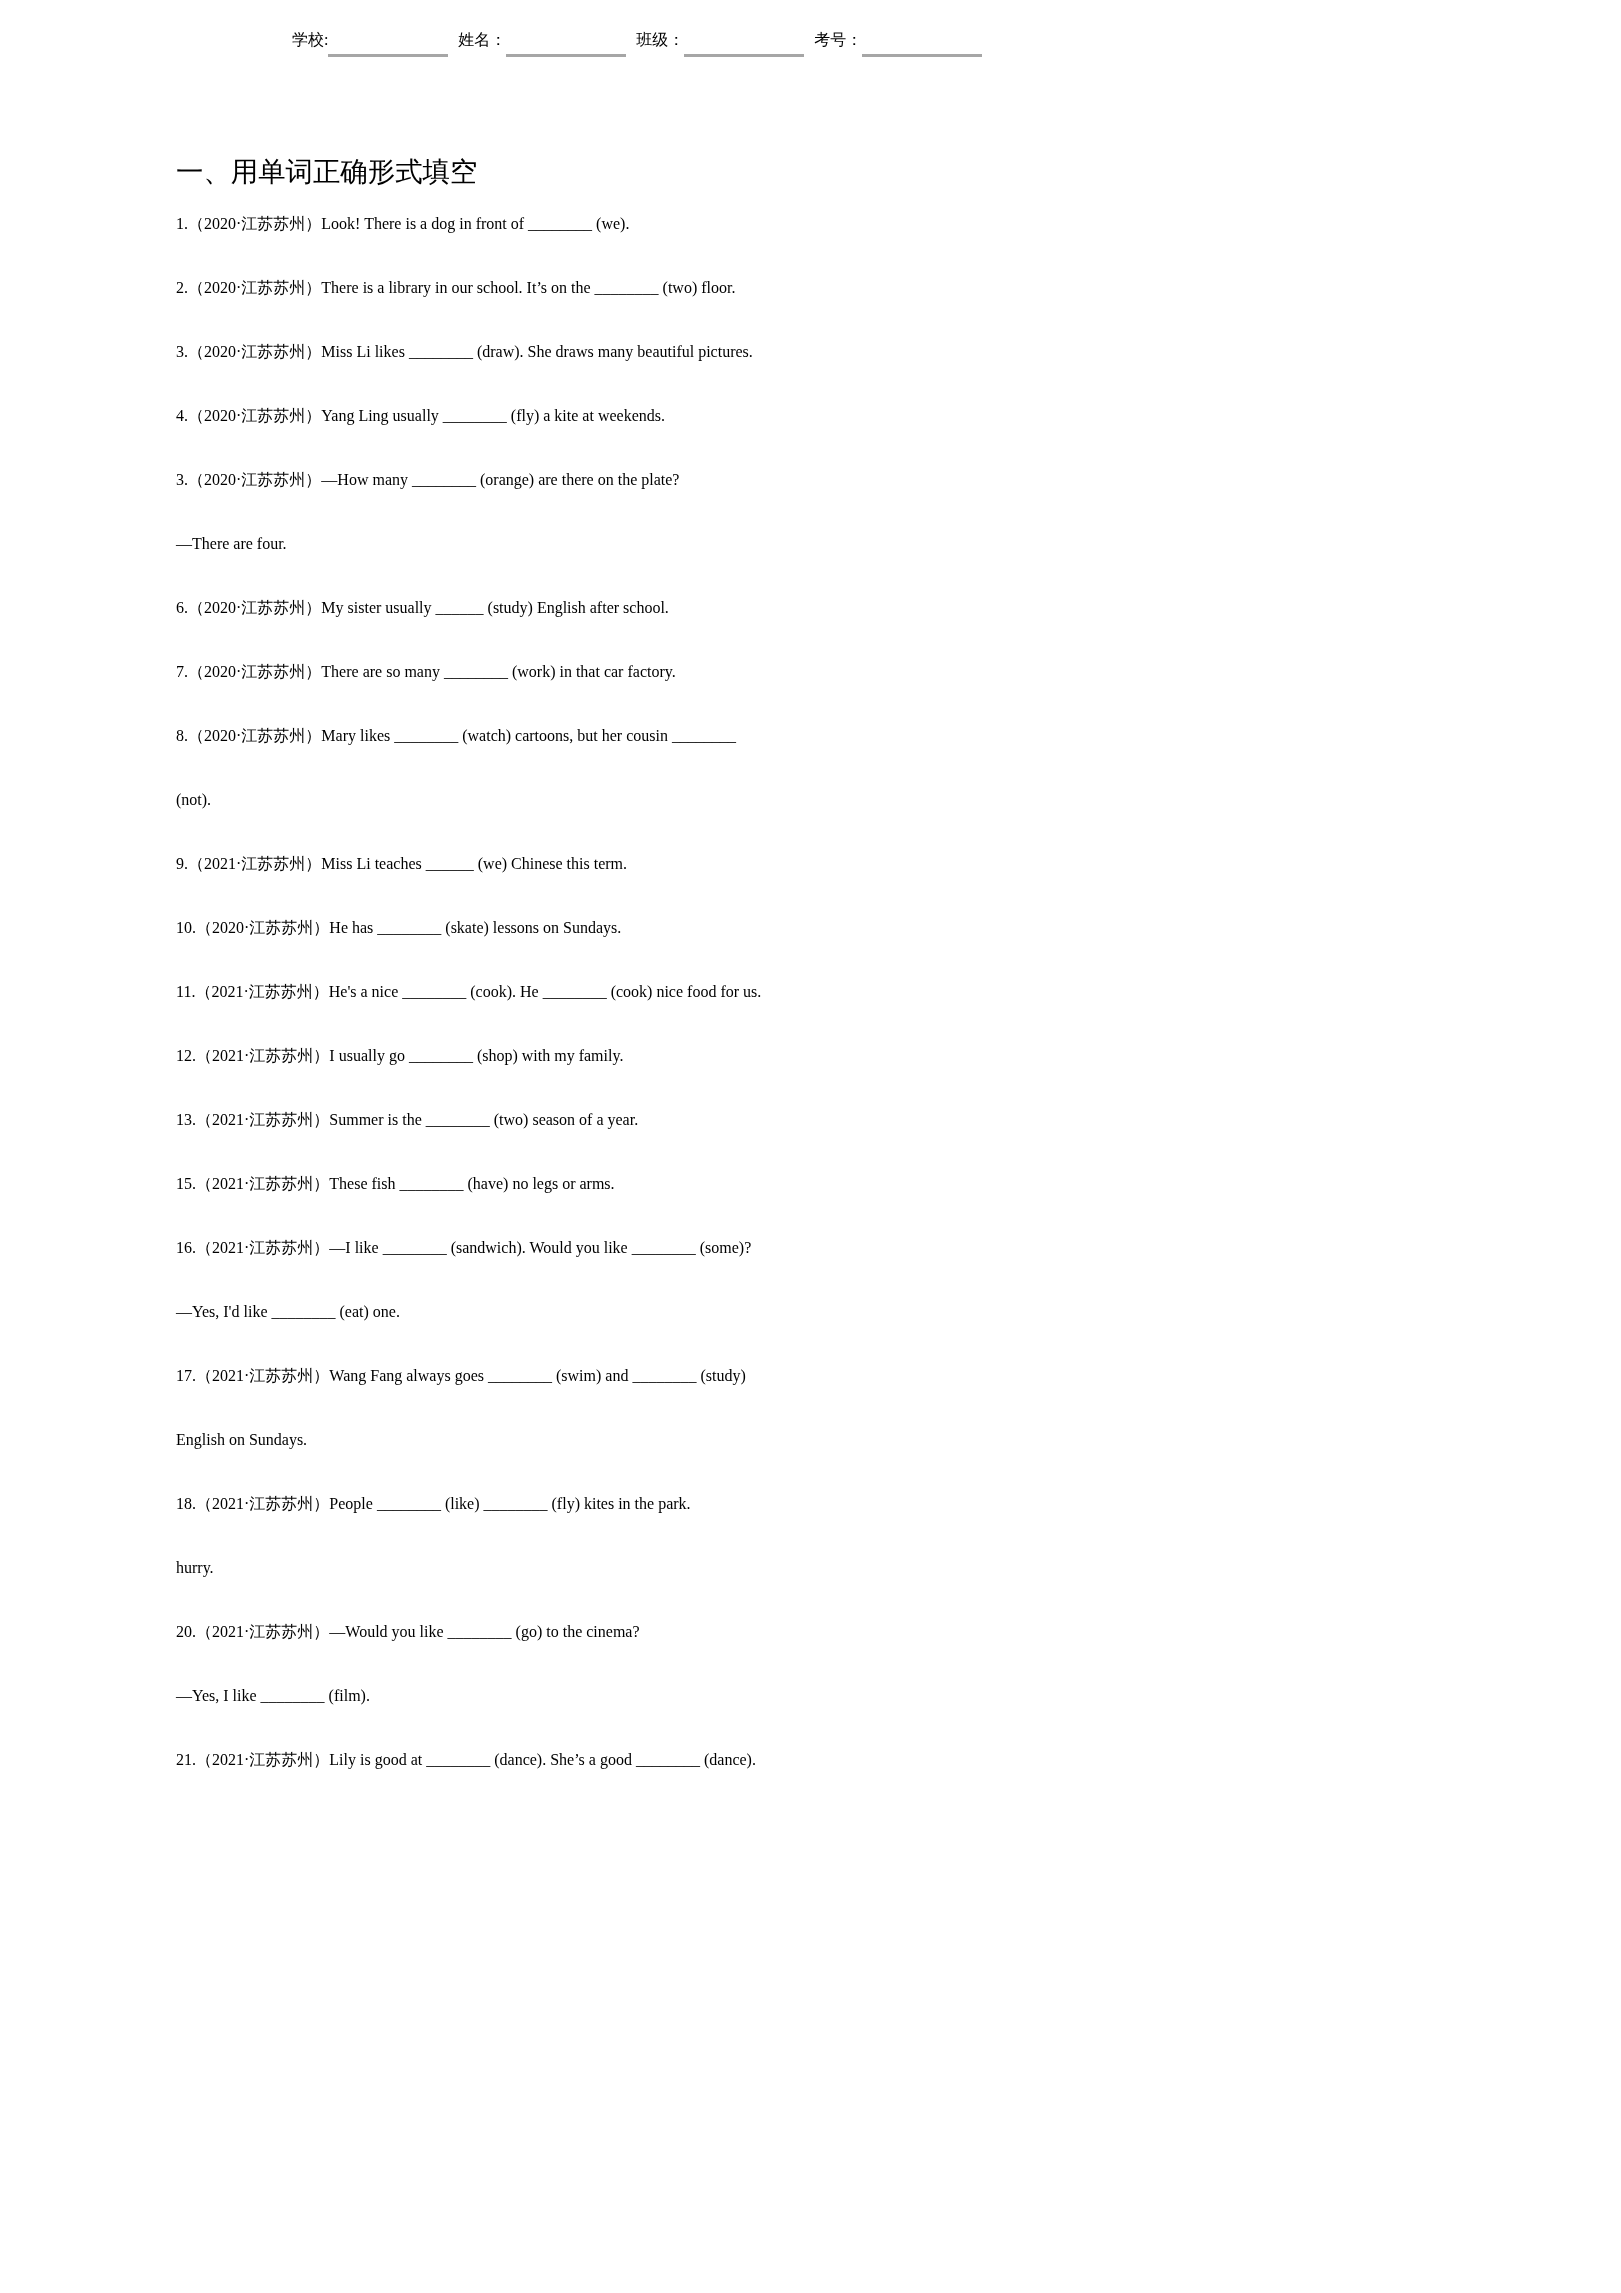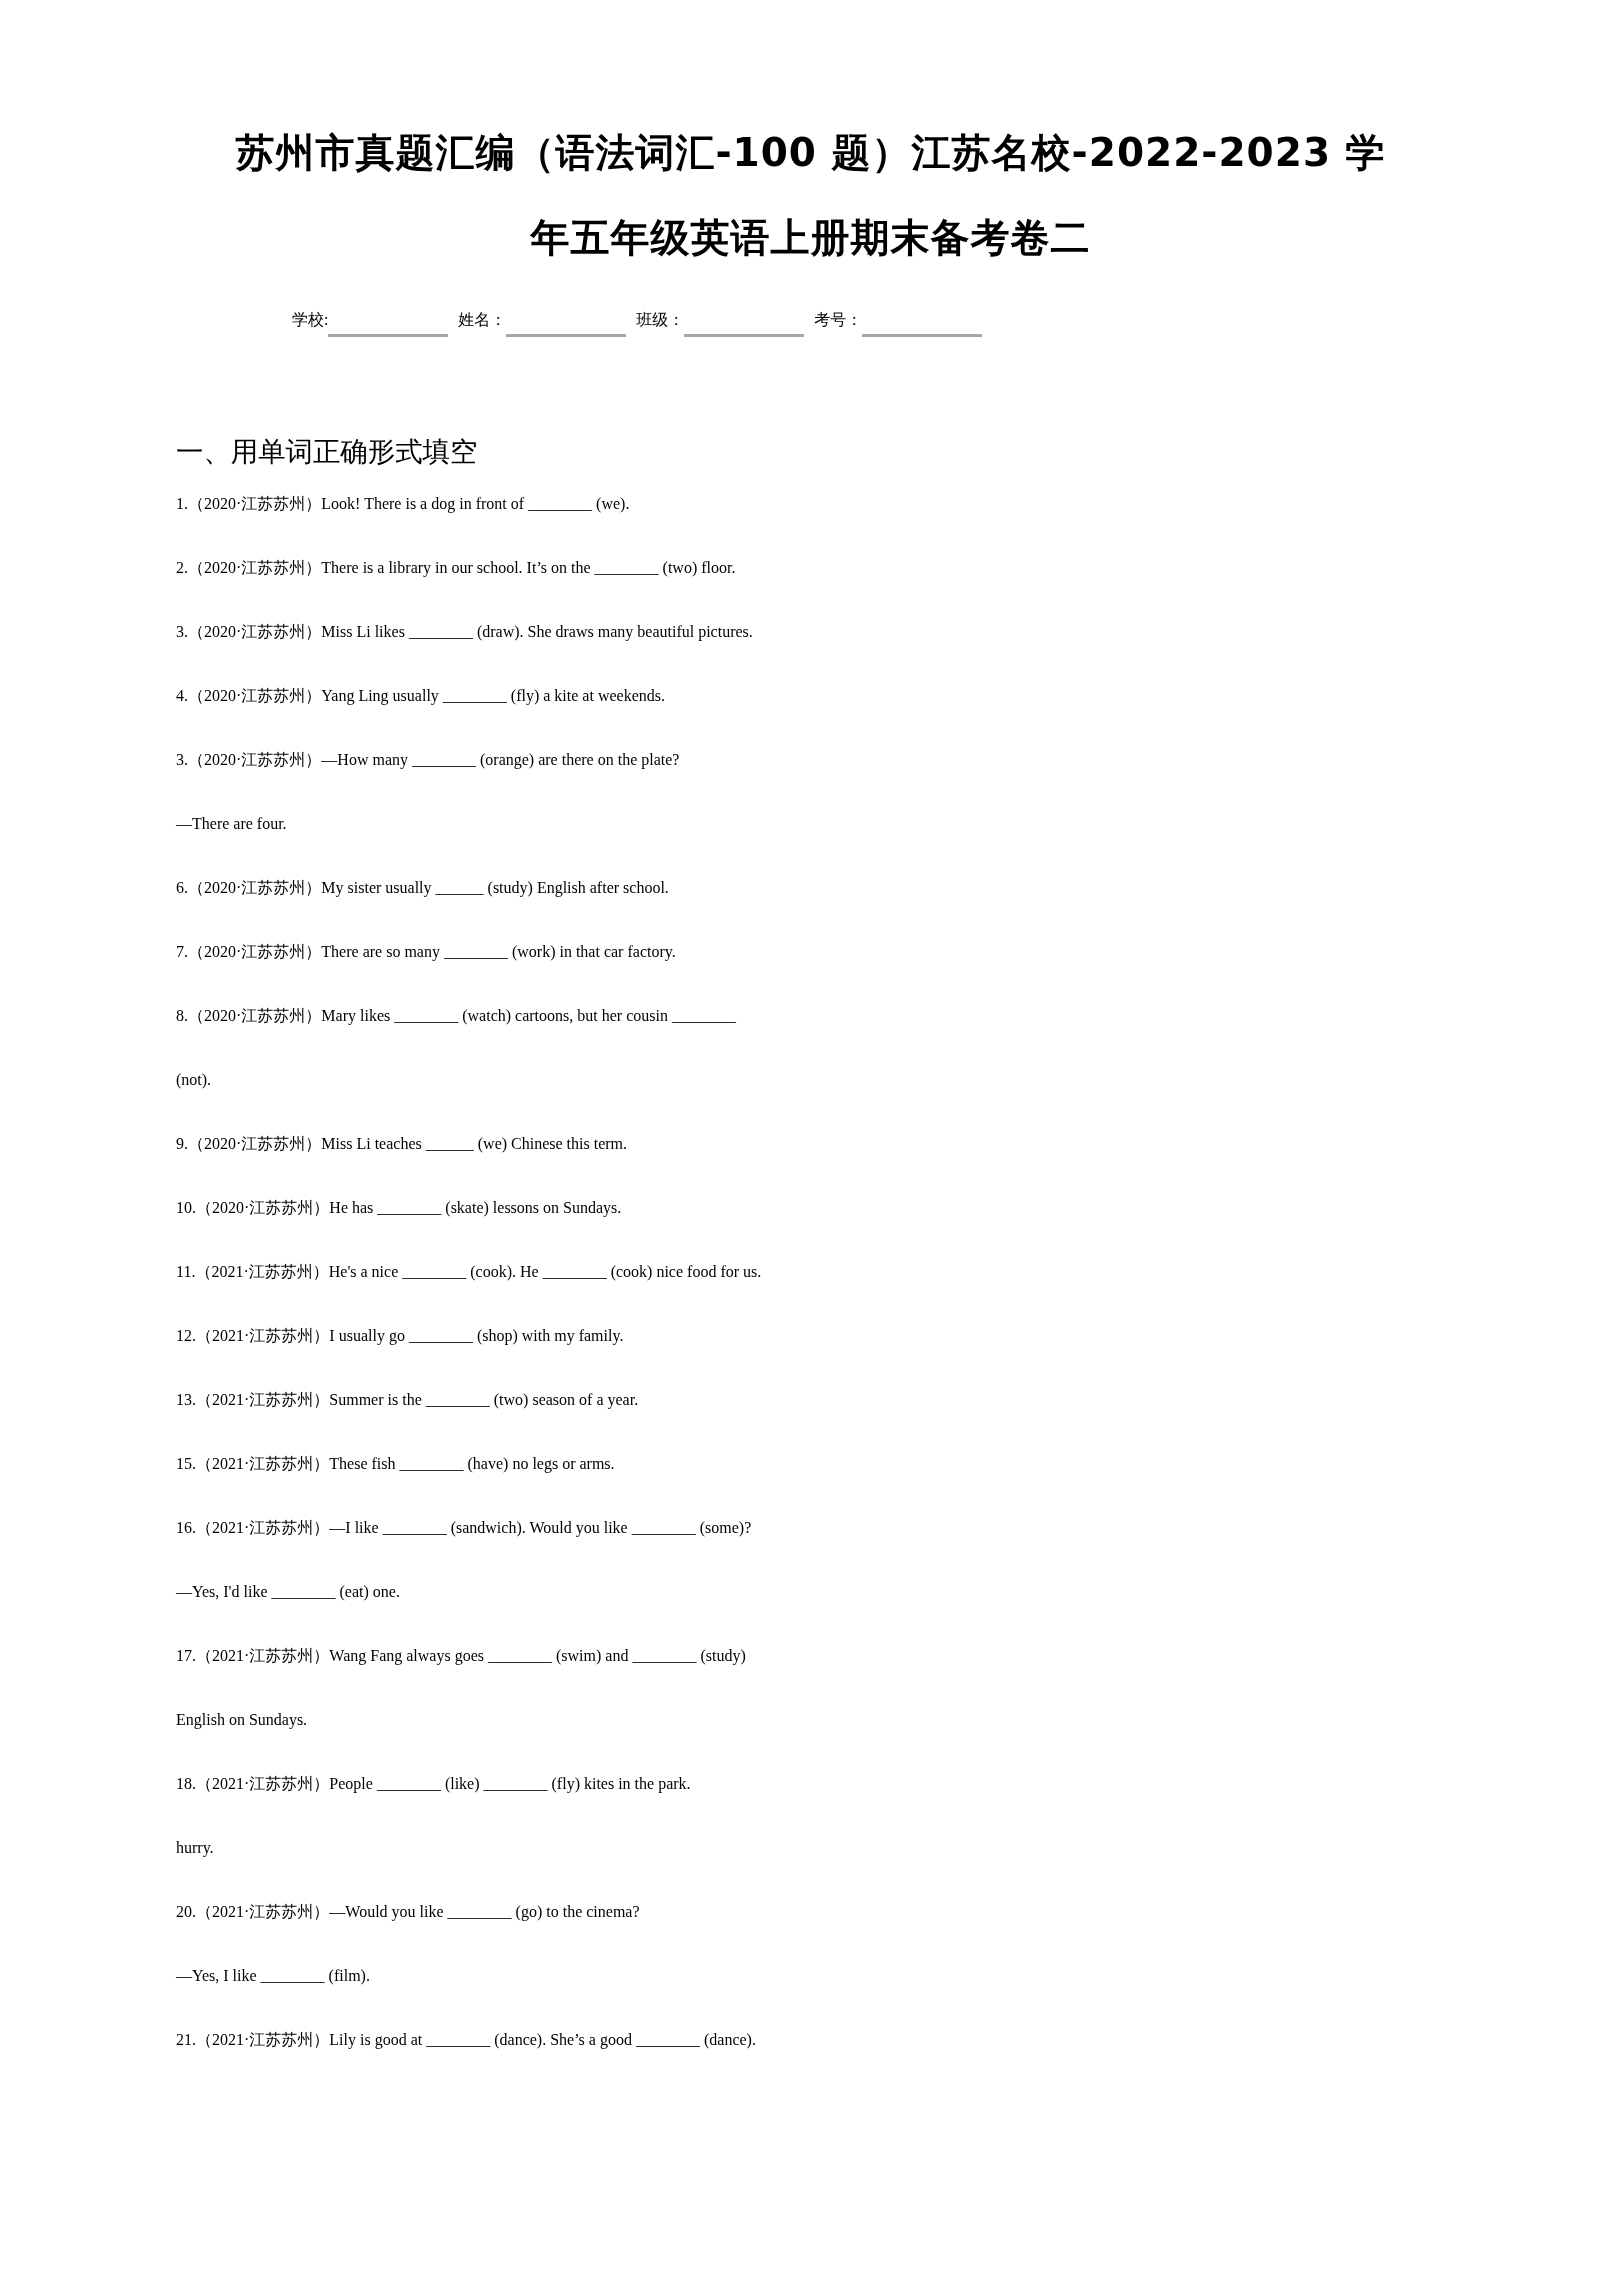--- a/index.html
+++ b/index.html
@@ -52,24 +52,20 @@
     white-space: nowrap;
     font-family: "Liberation Serif", "DejaVu Serif", serif;
   }
 </style>
 </head>
 <body>
 
 <div class="page">
   <div class="content">
 
-    <h1 class="title">
-      <div>苏州市真题汇编（语法词汇-100 题）江苏名校-2022-2023 学</div>
-      <div>年五年级英语上册期末备考卷二</div>
-    </h1>
 
     <div class="student-info">
       <span class="field"><span class="label">学校:</span><span class="blank"></span></span>
       <span class="field"><span class="label">姓名：</span><span class="blank"></span></span>
       <span class="field"><span class="label">班级：</span><span class="blank"></span></span>
       <span class="field"><span class="label">考号：</span><span class="blank"></span></span>
     </div>
 
     <h2 class="section-heading">一、用单词正确形式填空</h2>
 
@@ -77,21 +73,21 @@
         <p class="q-line">1.（2020·江苏苏州）Look! There is a dog in front of ________ (we).</p>
         <p class="q-line">2.（2020·江苏苏州）There is a library in our school. It’s on the ________ (two) floor.</p>
         <p class="q-line">3.（2020·江苏苏州）Miss Li likes ________ (draw). She draws many beautiful pictures.</p>
         <p class="q-line">4.（2020·江苏苏州）Yang Ling usually ________ (fly) a kite at weekends.</p>
         <p class="q-line">3.（2020·江苏苏州）—How many ________ (orange) are there on the plate?</p>
         <p class="q-line">—There are four.</p>
         <p class="q-line">6.（2020·江苏苏州）My sister usually ______ (study) English after school.</p>
         <p class="q-line">7.（2020·江苏苏州）There are so many ________ (work) in that car factory.</p>
         <p class="q-line">8.（2020·江苏苏州）Mary likes ________ (watch) cartoons, but her cousin ________</p>
         <p class="q-line">(not).</p>
-        <p class="q-line">9.（2020·江苏苏州）Miss Li teaches ______ (we) Chinese this term.</p>
+        <p class="q-line">9.（2021·江苏苏州）Miss Li teaches ______ (we) Chinese this term.</p>
         <p class="q-line">10.（2020·江苏苏州）He has ________ (skate) lessons on Sundays.</p>
         <p class="q-line">11.（2021·江苏苏州）He's a nice ________ (cook). He ________ (cook) nice food for us.</p>
         <p class="q-line">12.（2021·江苏苏州）I usually go ________ (shop) with my family.</p>
         <p class="q-line">13.（2021·江苏苏州）Summer is the ________ (two) season of a year.</p>
         <p class="q-line">15.（2021·江苏苏州）These fish ________ (have) no legs or arms.</p>
         <p class="q-line">16.（2021·江苏苏州）—I like ________ (sandwich). Would you like ________ (some)?</p>
         <p class="q-line">—Yes, I'd like ________ (eat) one.</p>
         <p class="q-line">17.（2021·江苏苏州）Wang Fang always goes ________ (swim) and ________ (study)</p>
         <p class="q-line">English on Sundays.</p>
         <p class="q-line">18.（2021·江苏苏州）People ________ (like) ________ (fly) kites in the park.</p>

